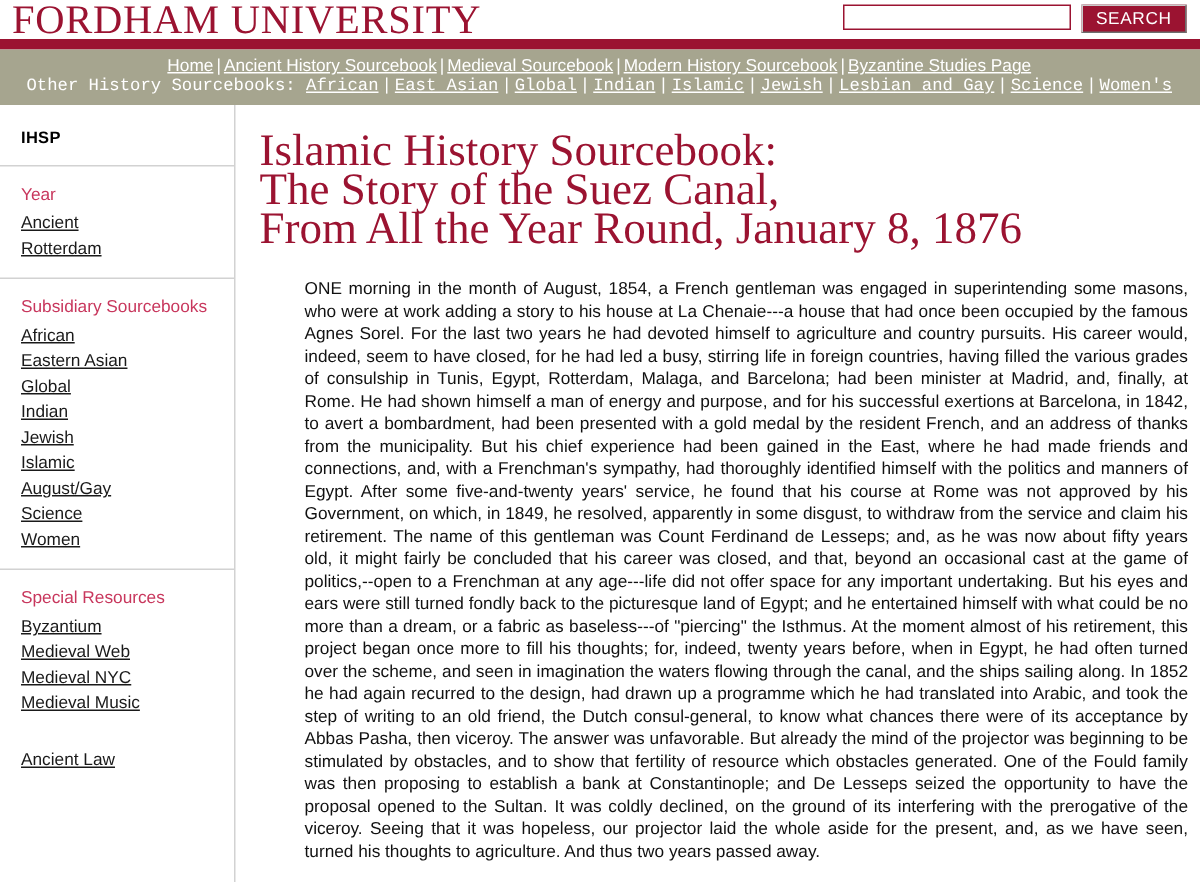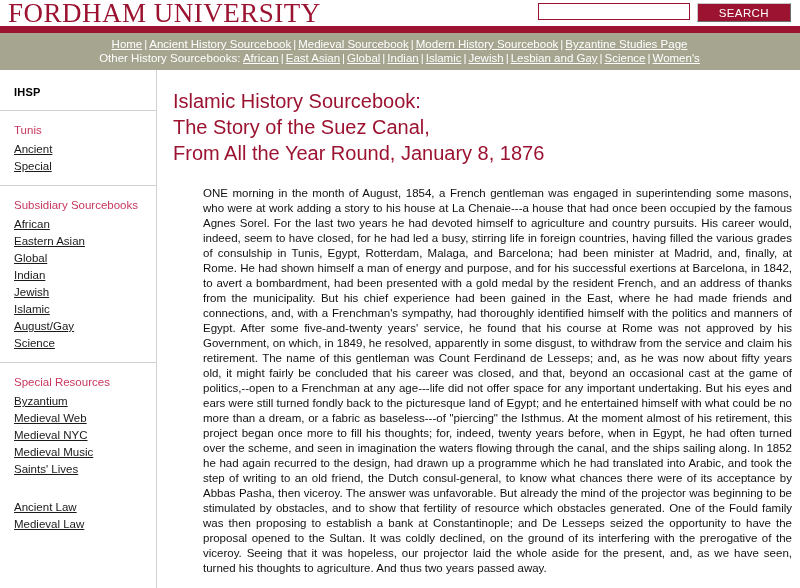--- a/index.html
+++ b/index.html
@@ -55,21 +55,21 @@
     height: 19px;
     box-sizing: border-box;
     background: #9b1331;
     color: #ffffff;
     border: 1px solid #c9c9c9;
     border-right-color: #6d6d6d;
     border-bottom-color: #6d6d6d;
     font-family: "Liberation Sans", sans-serif;
     font-size: 11.5px;
     letter-spacing: 0.4px;
-    padding: 0 21px;
+    padding: 0 9px;
     cursor: pointer;
   }
 
   .rule-maroon {
     height: 7px;
     background: #9b1331;
   }
 
   
   .navband {
@@ -78,21 +78,21 @@
     text-align: center;
     font-size: 11.5px;
     color: #ffffff;
     line-height: 14px;
   }
   .navband a {
     color: #ffffff;
     text-decoration: underline;
   }
   .navband .sep { padding: 0 2px; }
-  .navrow2 { white-space: nowrap; }
+  .navrow2 { white-space: nowrap; font-family: Liberation Mono, monospace; }
   .navrow2 .lead { text-decoration: none; }
 
   
   .columns {
     display: flex;
     align-items: stretch;
     height: 533px;
   }
   .sidebar {
     width: 157px;
@@ -132,22 +132,22 @@
   .sb-gap { height: 11px; }
 
   
   .main {
     flex: 1;
     padding: 18px 8px 0 16px;
     box-sizing: border-box;
     overflow: hidden;
   }
   .doc-title {
-    font-family: Liberation Sans, sans-serif;
-    font-size: 20px;
+    font-family: Liberation Serif, serif;
+    font-size: 30px;
     line-height: 26px;
     color: #9b1331;
     margin: 0 0 20px 0;
     font-weight: normal;
   }
   .doc-title .tline { display: block; }
   .para {
     font-size: 11.5px;
     line-height: 15px;
     text-align: justify;
@@ -179,55 +179,54 @@
   </div>
 </div>
 
 <div class="columns">
 
   <div class="sidebar">
     <div class="sb-title">IHSP</div>
     <div class="sb-hr"></div>
 
     <div class="sb-group">
-      <div class="sb-head">Tunis</div>
+      <div class="sb-head">Year</div>
       <div class="sb-item">Ancient</div>
-      <div class="sb-item">Special</div>
+      <div class="sb-item">Rotterdam</div>
     </div>
 
     <div class="sb-hr"></div>
 
     <div class="sb-group">
       <div class="sb-head">Subsidiary Sourcebooks</div>
       <div class="sb-item">African</div>
       <div class="sb-item">Eastern Asian</div>
       <div class="sb-item">Global</div>
       <div class="sb-item">Indian</div>
       <div class="sb-item">Jewish</div>
       <div class="sb-item">Islamic</div>
       <div class="sb-item">August/Gay</div>
       <div class="sb-item">Science</div>
+      <div class="sb-item">Women</div>
     </div>
 
     <div class="sb-hr"></div>
 
     <div class="sb-group">
       <div class="sb-head">Special Resources</div>
       <div class="sb-item">Byzantium</div>
       <div class="sb-item">Medieval Web</div>
       <div class="sb-item">Medieval NYC</div>
       <div class="sb-item">Medieval Music</div>
-      <div class="sb-item">Saints' Lives</div>
     </div>
 
     <div class="sb-gap"></div>
 
     <div class="sb-group">
       <div class="sb-item">Ancient Law</div>
-      <div class="sb-item">Medieval Law</div>
     </div>
 
   </div>
 
   <div class="main">
     <h1 class="doc-title">
       <span class="tline">Islamic History Sourcebook:</span>
       <span class="tline">The Story of the Suez Canal,</span>
       <span class="tline">From All the Year Round, January 8, 1876</span>
     </h1>

